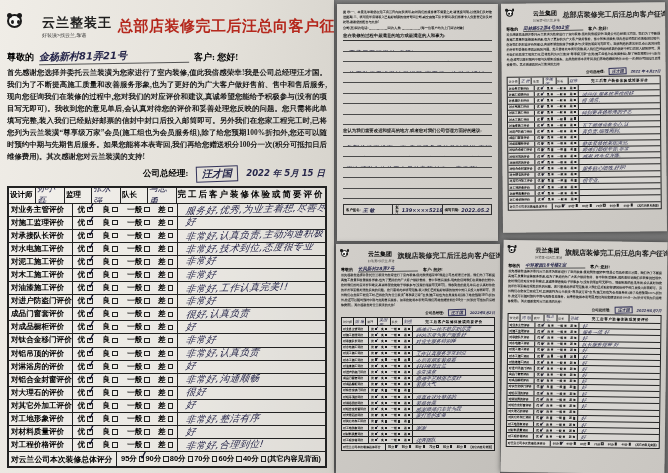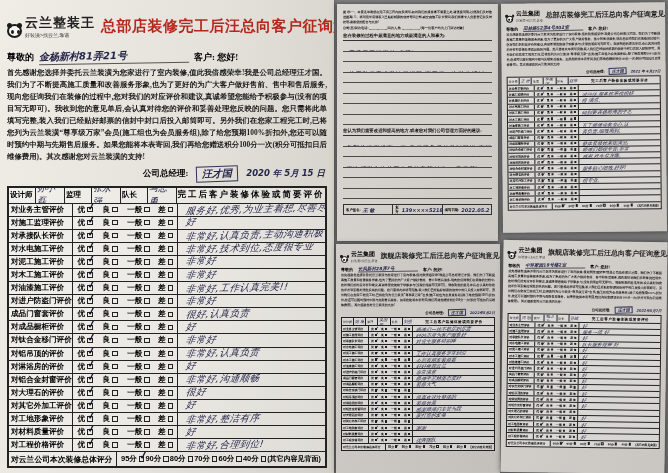--- a/index.html
+++ b/index.html
@@ -10,21 +10,21 @@
            background:linear-gradient(135deg,#8a8a8a,#767676 70%,#6e6e6e); }
 
   .paper { position:absolute; overflow:hidden; box-shadow:0 0 5px rgba(0,0,0,.5); }
 
   
   .big { left:0; top:0; width:334px; height:473px; padding:7px 7px 4px 7px;
          background:linear-gradient(100deg,#f0ede7 0%,#e4e1da 55%,#d2cfc8 100%); }
 
   .fhead { display:flex; align-items:center; gap:6px; }
   .big .fhead { height:38px; }
-  .flogo { display:flex; align-items:flex-end; gap:3px; flex:none; }
+  .flogo { display:flex; align-items:flex-start; gap:20px; flex:none; }
   .panda { position:relative; display:inline-block; width:15px; height:14px;
            background:#f6f6f3; border:2px solid #1b1b1b; border-radius:50%; }
   .panda::before,.panda::after { content:""; position:absolute; top:-3px; width:5px; height:5px;
            background:#1b1b1b; border-radius:50%; }
   .panda::before{ left:-2px; } .panda::after{ right:-2px; }
   .peyes { position:absolute; left:2px; top:4px; width:3px; height:4px; background:#1b1b1b;
            border-radius:50%; box-shadow:6px 0 0 #1b1b1b; }
   .fbrand { font-family:"Liberation Serif",serif; font-weight:bold; }
   .big .fbrand { font-size:13px; color:#1e1e1e; letter-spacing:1px; }
   .ftag { color:#333; }
@@ -156,21 +156,21 @@
       </div>
       <div class="fgreet">
         <span>尊敬的</span>
         <span class="hw addr">金杨新村81弄21号</span>
         <span>客户: 您好!</span>
       </div>
       <div class="fpara">首先感谢您选择并委托云兰装潢为您家进行了室内装修,值此我倍感荣幸!我是公司总经理汪才国。我们为了不断提高施工质量和改善服务形象,也为了更好的为广大客户做好售前、售中和售后服务,现向您征询我们在装修的过程中,您对我们的对应评价和建议,真诚希望您能给予积极参与(没有的项目写无即可)。我收到您的意见单后,会认真对待您的评价和妥善处理您反映的问题。您只需将此单填写完整,装入我们已经贴好邮票的信封中封口后投入邮筒即可。另外我们在您家工程完工时,已将您列为云兰装潢“尊享级万家”会员(施工组也为会员服务组),除了给您预期100%折扣外,您还可以随时预约中期与先期售后服务。如果您能将本表寄回,我们再给您赠送积分100分一次(积分可抵扣日后维修费用)。其次感谢您对云兰装潢的支持!</div>
       <div class="fsig">
         <span>公司总经理:</span>
         <span class="hw sigbox">汪才国</span>
-        <span class="hw">2020 年 5月 15 日</span>
+        <span class="hw">2022 年 5月 15 日</span>
       </div>
       <div class="ftable">
         <div class="tr thead">
           <div class="hleft">
             <span class="hcell lab">设计师</span>
             <span class="hcell nm hw">孙小磊</span>
             <span class="hcell lab">监理</span>
             <span class="hcell nm hw">张永强</span>
             <span class="hcell lab">队长</span>
             <span class="hcell nm hw">马志勇</span>

